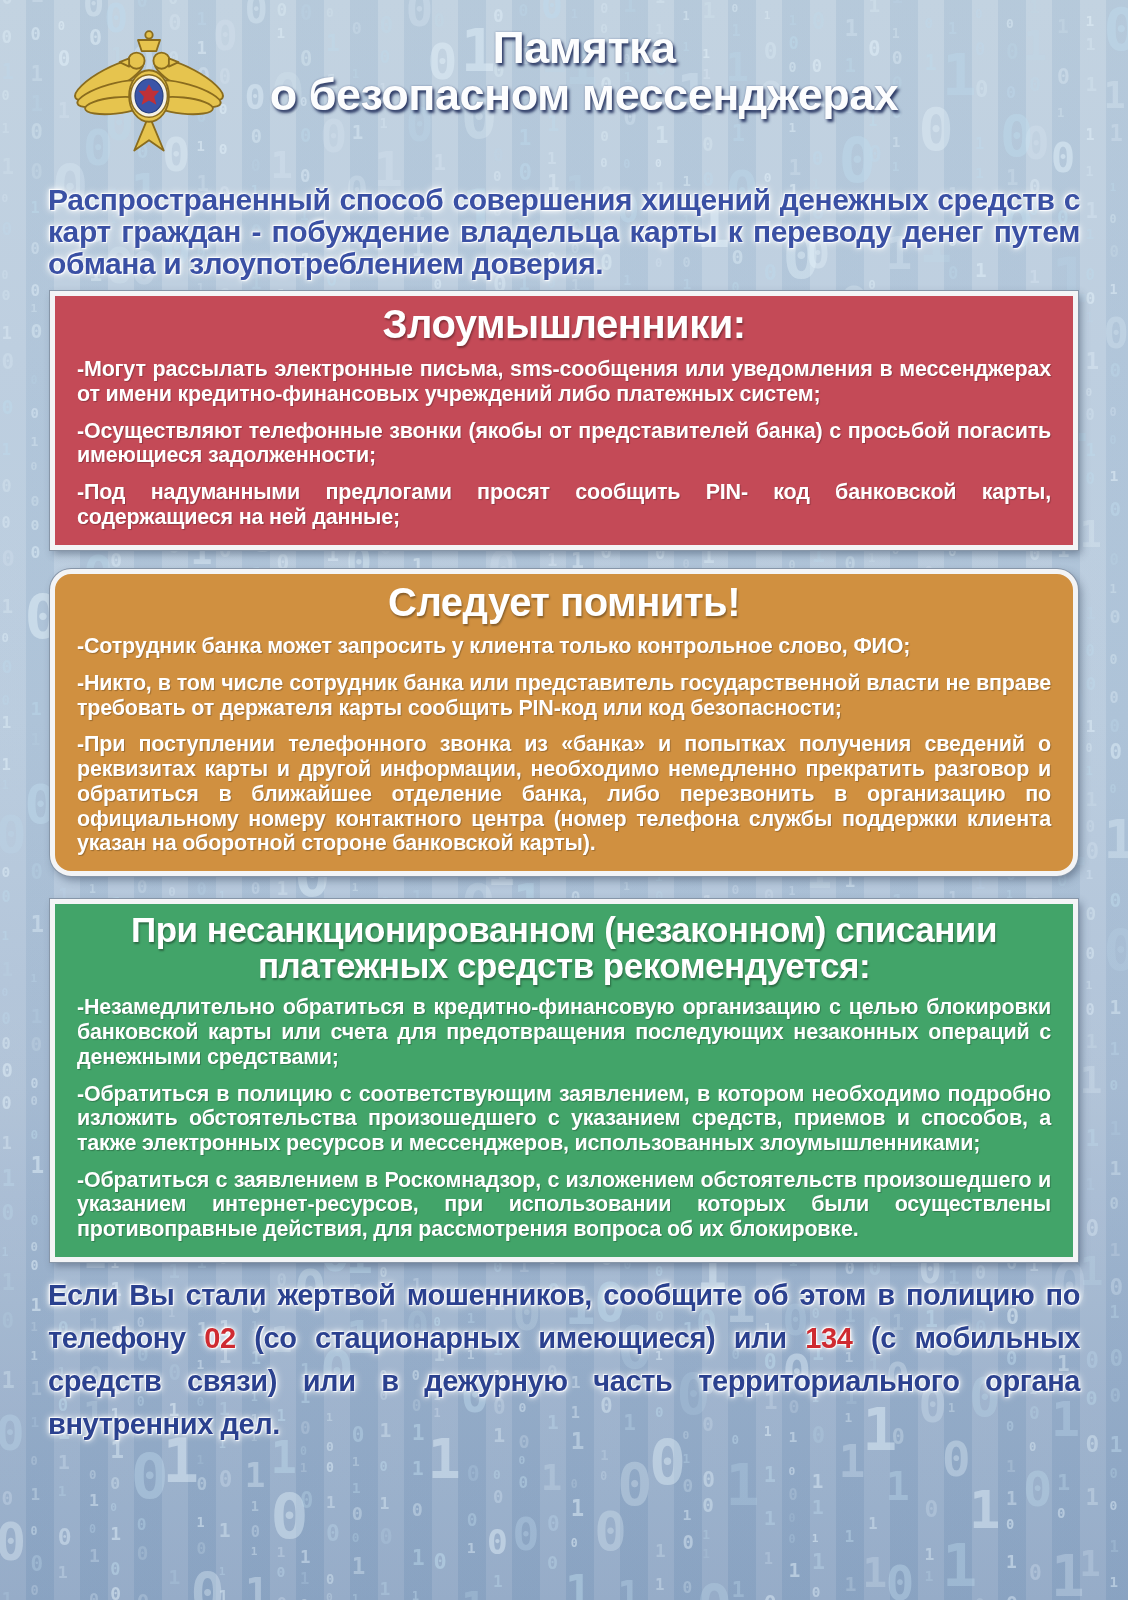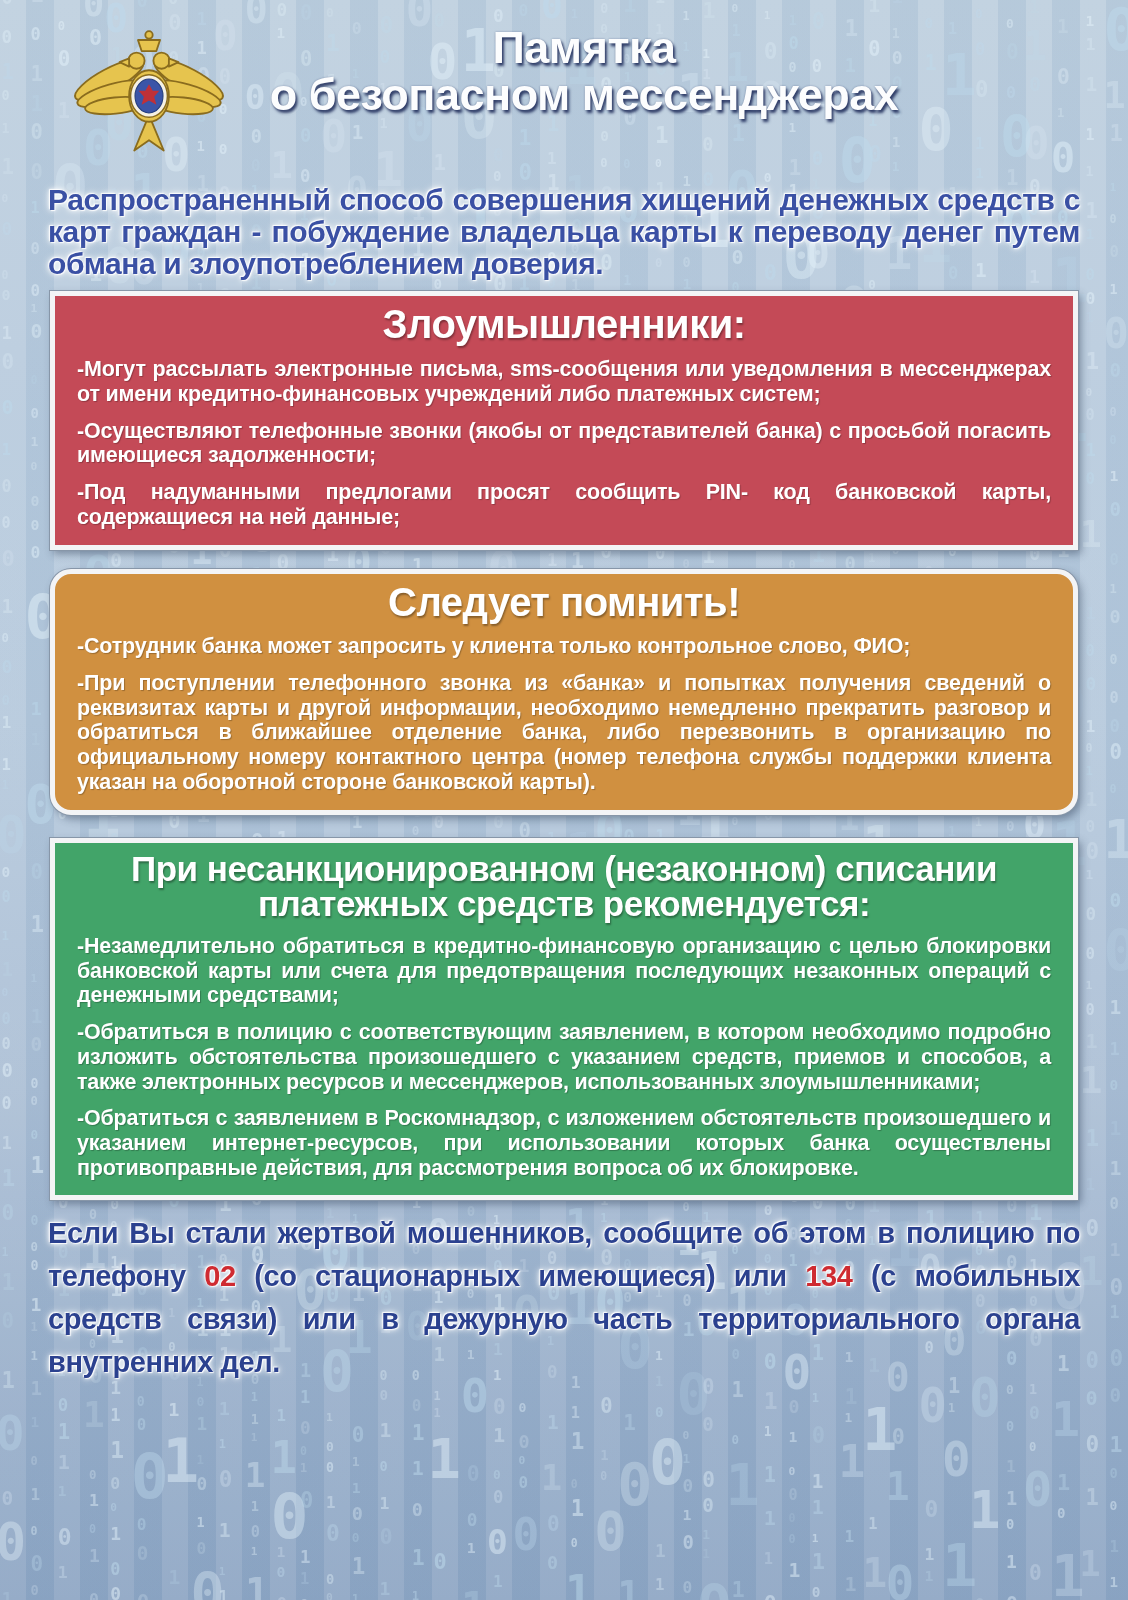--- a/index.html
+++ b/index.html
@@ -1776,32 +1776,33 @@
           <p class="bullet">-Могут рассылать электронные письма, sms-сообщения или уведомления в мессенджерах от имени кредитно-финансовых учреждений либо платежных систем;</p>
           <p class="bullet">-Осуществляют телефонные звонки (якобы от представителей банка) с просьбой погасить имеющиеся задолженности;</p>
           <p class="bullet">-Под надуманными предлогами просят сообщить PIN- код банковской карты, содержащиеся на ней данные;</p>
         </div>
     </section>
 
     <section class="box box-orange" style="background: rgb(208, 144, 64); border-radius: 21px;">
       <h2>Следует помнить!</h2>
       <div>
           <p class="bullet">-Сотрудник банка может запросить у клиента только контрольное слово, ФИО;</p>
+          <p class="bullet">-Никто, в том числе сотрудник банка или представитель государственной власти не вправе требовать от держателя карты сообщить PIN-код или код безопасности;</p>
           <p class="bullet">-При поступлении телефонного звонка из «банка» и попытках получения сведений о реквизитах карты и другой информации, необходимо немедленно прекратить разговор и обратиться в ближайшее отделение банка, либо перезвонить в организацию по официальному номеру контактного центра (номер телефона службы поддержки клиента указан на оборотной стороне банковской карты).</p>
         </div>
     </section>
 
     <section class="box box-green" style="background: rgb(66, 164, 105);">
       <h2>
         <span class="tl">При несанкционированном (незаконном) списании</span>
         <span class="tl">платежных средств рекомендуется:</span>
       </h2>
       <div>
           <p class="bullet">-Незамедлительно обратиться в кредитно-финансовую организацию с целью блокировки банковской карты или счета для предотвращения последующих незаконных операций с денежными средствами;</p>
           <p class="bullet">-Обратиться в полицию с соответствующим заявлением, в котором необходимо подробно изложить обстоятельства произошедшего с указанием средств, приемов и способов, а также электронных ресурсов и мессенджеров, использованных злоумышленниками;</p>
-          <p class="bullet">-Обратиться с заявлением в Роскомнадзор, с изложением обстоятельств произошедшего и указанием интернет-ресурсов, при использовании которых банка осуществлены противоправные действия, для рассмотрения вопроса об их блокировке.</p>
+          <p class="bullet">-Обратиться с заявлением в Роскомнадзор, с изложением обстоятельств произошедшего и указанием интернет-ресурсов, при использовании которых были осуществлены противоправные действия, для рассмотрения вопроса об их блокировке.</p>
         </div>
     </section>
 
     <p class="footer-text"><span>Если Вы стали жертвой мошенников, сообщите об этом  в полицию по телефону </span><span class="phone" style="color: rgb(207, 43, 49);">02</span><span> (со стационарных имеющиеся) или </span><span class="phone" style="color: rgb(207, 43, 49);">134</span><span> (с мобильных средств связи) или в дежурную часть территориального органа внутренних дел.</span></p>
 
   </div>
 </div>
 
 </body></html>

